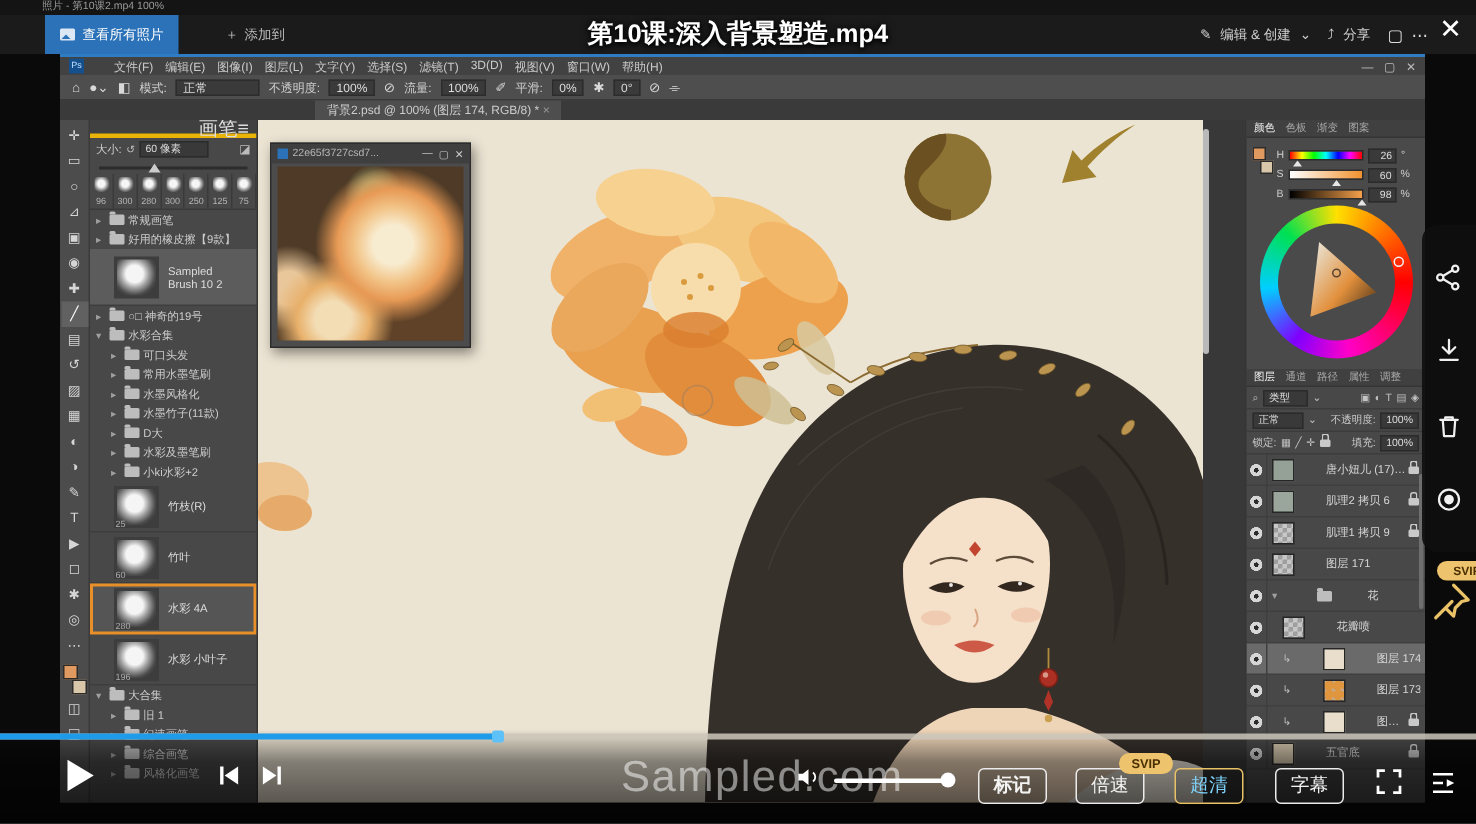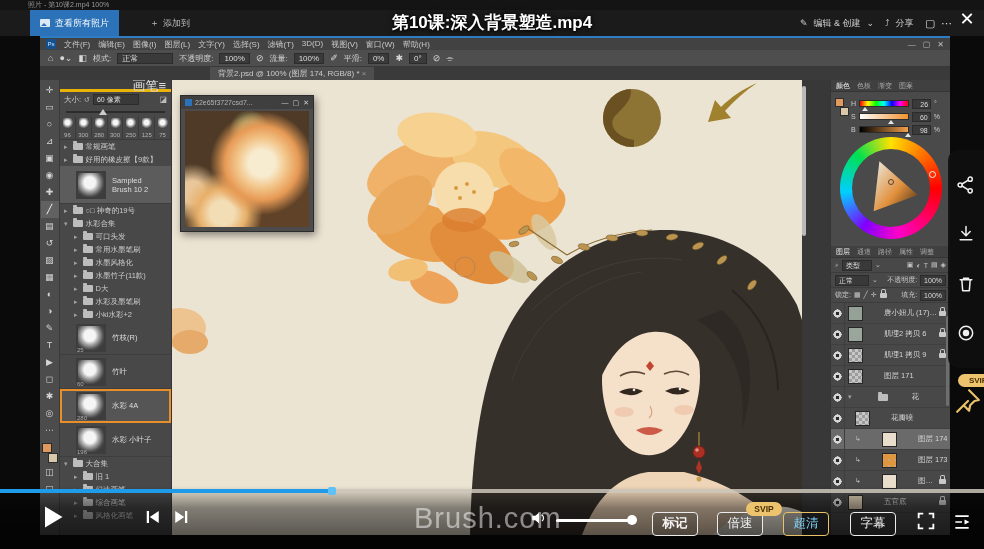--- a/index.html
+++ b/index.html
@@ -17,21 +17,21 @@
   .app-right{top:0;height:26px;display:flex;align-items:center;gap:6px;font-size:9px;color:#cfcfcf;}
   .winglyph{font-size:11px;color:#dedede;}
   .close-x{left:952px;top:6px;width:30px;height:26px;color:#fff;font-size:18px;text-align:center;line-height:26px;}
 
   
   .video-title{left:0;top:11px;width:984px;text-align:center;color:#fff;font-size:17px;font-weight:bold;text-shadow:0 1px 3px #000,0 0 6px rgba(0,0,0,.8);z-index:40;}
 
   
   .ps-window{left:40px;top:36px;width:910px;height:499px;background:#474747;}
   .ps-topline{left:0;top:0;width:910px;height:2px;background:#2e7cc3;}
-  .ps-menubar{left:0;top:2px;width:910px;height:12px;background:#424242;display:flex;align-items:center;gap:8px;padding:0 6px;font-size:8px;color:#c9c9c9;}
+  .ps-menubar{left:0;top:2px;width:910px;height:12px;background:#424242;display:flex;align-items:center;gap:20px;padding:0 6px;font-size:8px;color:#c9c9c9;}
   .ps-logo{width:10px;height:10px;background:#15508c;color:#bfe1ff;font-size:6px;text-align:center;line-height:10px;flex:0 0 auto;}
   .menu-item{white-space:nowrap;}
   .ps-winctl{margin-left:auto;display:flex;gap:7px;color:#bdbdbd;font-size:8px;}
   .ps-options{left:0;top:14px;width:910px;height:17px;background:#4e4e4e;display:flex;align-items:center;gap:6px;padding:0 8px;font-size:8px;color:#cfcfcf;border-bottom:1px solid #393939;}
   .ob-glyph{color:#d8d8d8;font-size:9px;}
   .ob-box{background:#3a3a3a;border:1px solid #2c2c2c;padding:0 4px;height:11px;line-height:10px;color:#ddd;white-space:nowrap;}
   .ps-tabrow{left:0;top:31px;width:910px;height:13px;background:#3a3a3a;}
   .doc-tab{left:170px;top:0;height:13px;background:#4e4e4e;color:#ccc;font-size:8px;line-height:13px;padding:0 8px;white-space:nowrap;}
 
   
@@ -748,21 +748,21 @@
     </span>
   </div>
   <div class="abs pin-badge">SVIP</div>
   <div class="abs pin-ic">
     <svg viewBox="0 0 24 24">
         <path d="M13 2l9 9-4 1-4 4-1 5-5-5-6 6M8 16l4-4"></path>
       </svg>
   </div>
 
   <div class="abs bottom-shade"></div>
-  <div class="abs watermark">Brush.com</div>
+  <div class="abs watermark">Sampled.com</div>
 
   <div class="abs progress-track">
     <div class="abs progress-fill" style="width: 33.7%;"></div>
     <div class="abs progress-handle" style="left: calc(33.7% - 4px);"></div>
   </div>
 
   <div class="abs ctrl" style="left:38px;top:502px;">
     <svg width="28" height="30" viewBox="0 0 24 24">
         <path d="M6 3L21 12 6 21Z" fill="#fff"></path>
       </svg>

